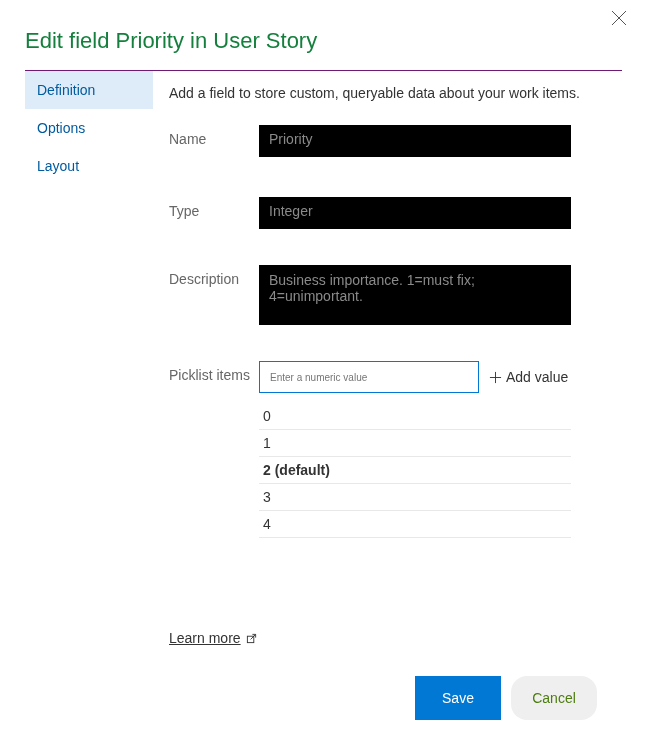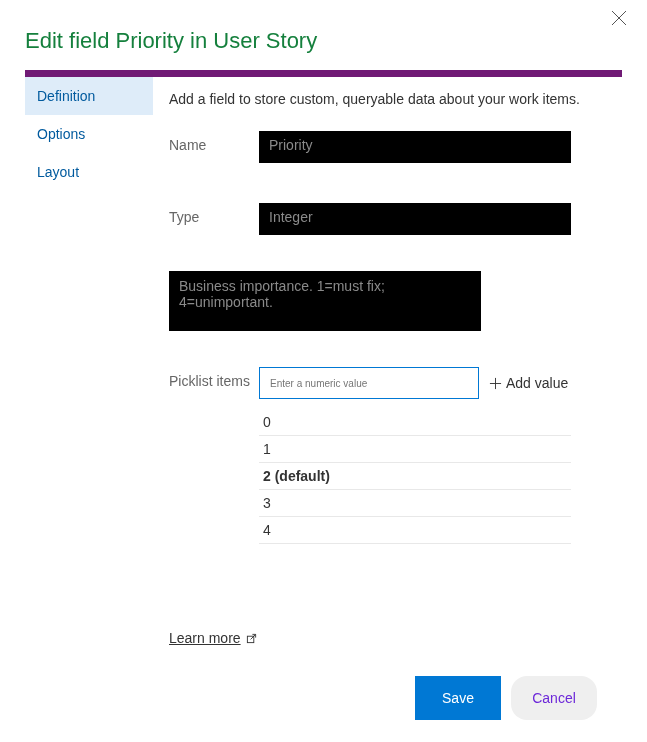--- a/index.html
+++ b/index.html
@@ -30,21 +30,21 @@
     .dialog-title {
       font-size: 22px;
       font-weight: 300;
       color: #15803d;
       margin-top: 8px;
       margin-bottom: 16px;
     }
     .content-row {
       display: flex;
       flex: 1;
-      border-top: 7px solid #701a75;
+      border-top: 1px solid #701a75;
       min-height: 0;
     }
     .sidebar {
       width: 128px;
       flex-shrink: 0;
     }
     .tab {
       padding: 11px 12px;
       color: #005a9e;
       cursor: pointer;
@@ -142,21 +142,21 @@
     }
     .btn {
       min-width: 86px;
       height: 44px;
       border: none;
       font-size: 14px;
       cursor: pointer;
       font-family: inherit;
     }
     .btn.primary { background: #0078d4; color: #fff; }
-    .btn.secondary { background: #efefef; color: #6d28d9; border-radius: 16px; }
+    .btn.secondary { background: #efefef; color: #4d7c0f; border-radius: 16px; }
   </style>
 </head>
 <body>
 
 <div class="dialog">
 
   <div class="close-icon">
     <svg viewBox="0 0 16 16" width="16" height="16">
       <line x1="1" y1="1" x2="15" y2="15" stroke="currentColor" stroke-width="1"></line>
       <line x1="15" y1="1" x2="1" y2="15" stroke="currentColor" stroke-width="1"></line>
@@ -181,20 +181,21 @@
         <div class="form-label">Name</div>
         <div class="field-box">Priority</div>
       </div>
 
       <div class="form-row tall2">
         <div class="form-label">Type</div>
         <div class="field-box">Integer</div>
       </div>
 
       <div class="form-row tall2">
+        <div class="form-label">Description</div>
         <div class="field-box desc">Business importance. 1=must fix; 4=unimportant.</div>
       </div>
 
       <div class="form-row" style="margin-bottom:0">
         <div class="form-label">Picklist items</div>
         <div class="pick-row">
           <input class="pick-input" type="text" placeholder="Enter a numeric value" style="">
           <div class="add-value">
             <svg viewBox="0 0 14 14" width="13" height="13">
               <line x1="7" y1="1" x2="7" y2="13" stroke="#333" stroke-width="1"></line>

